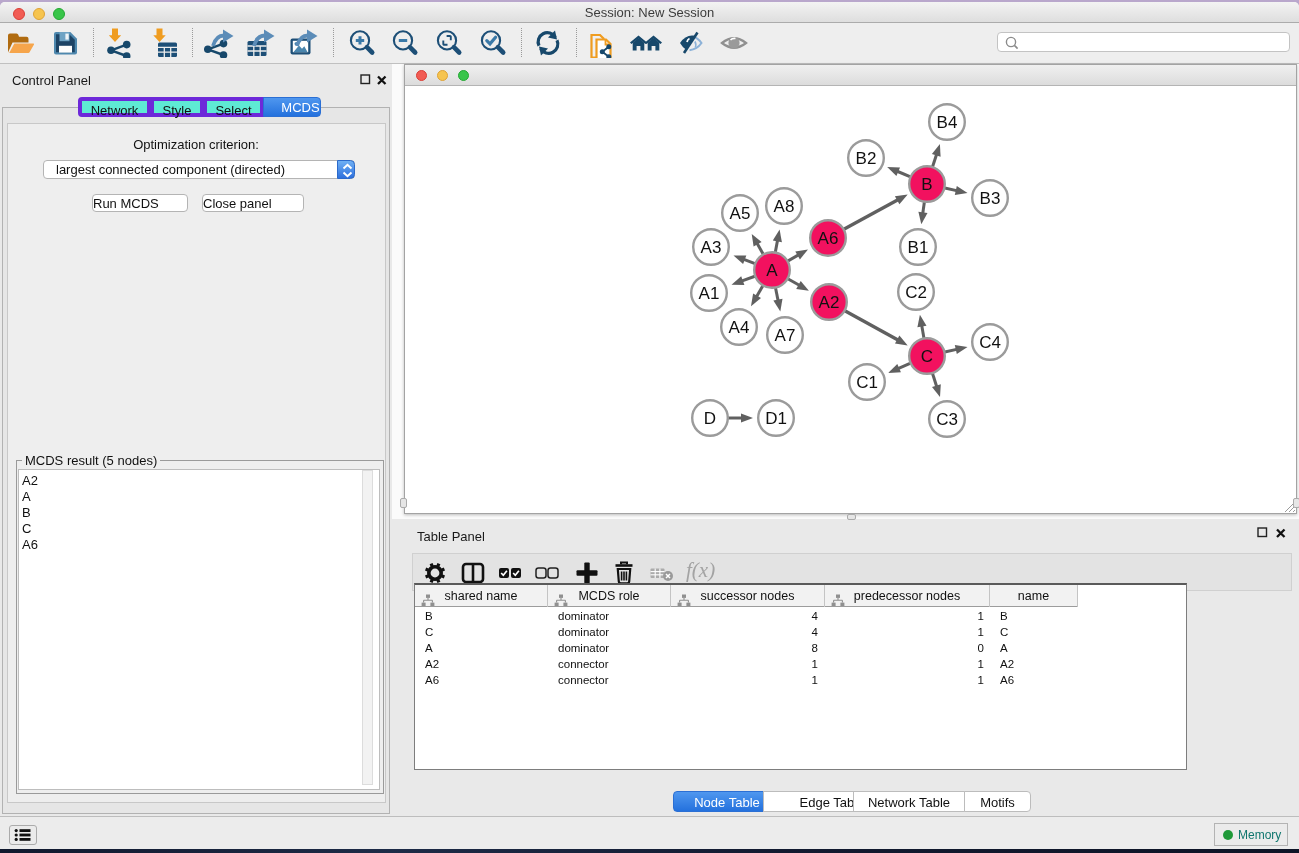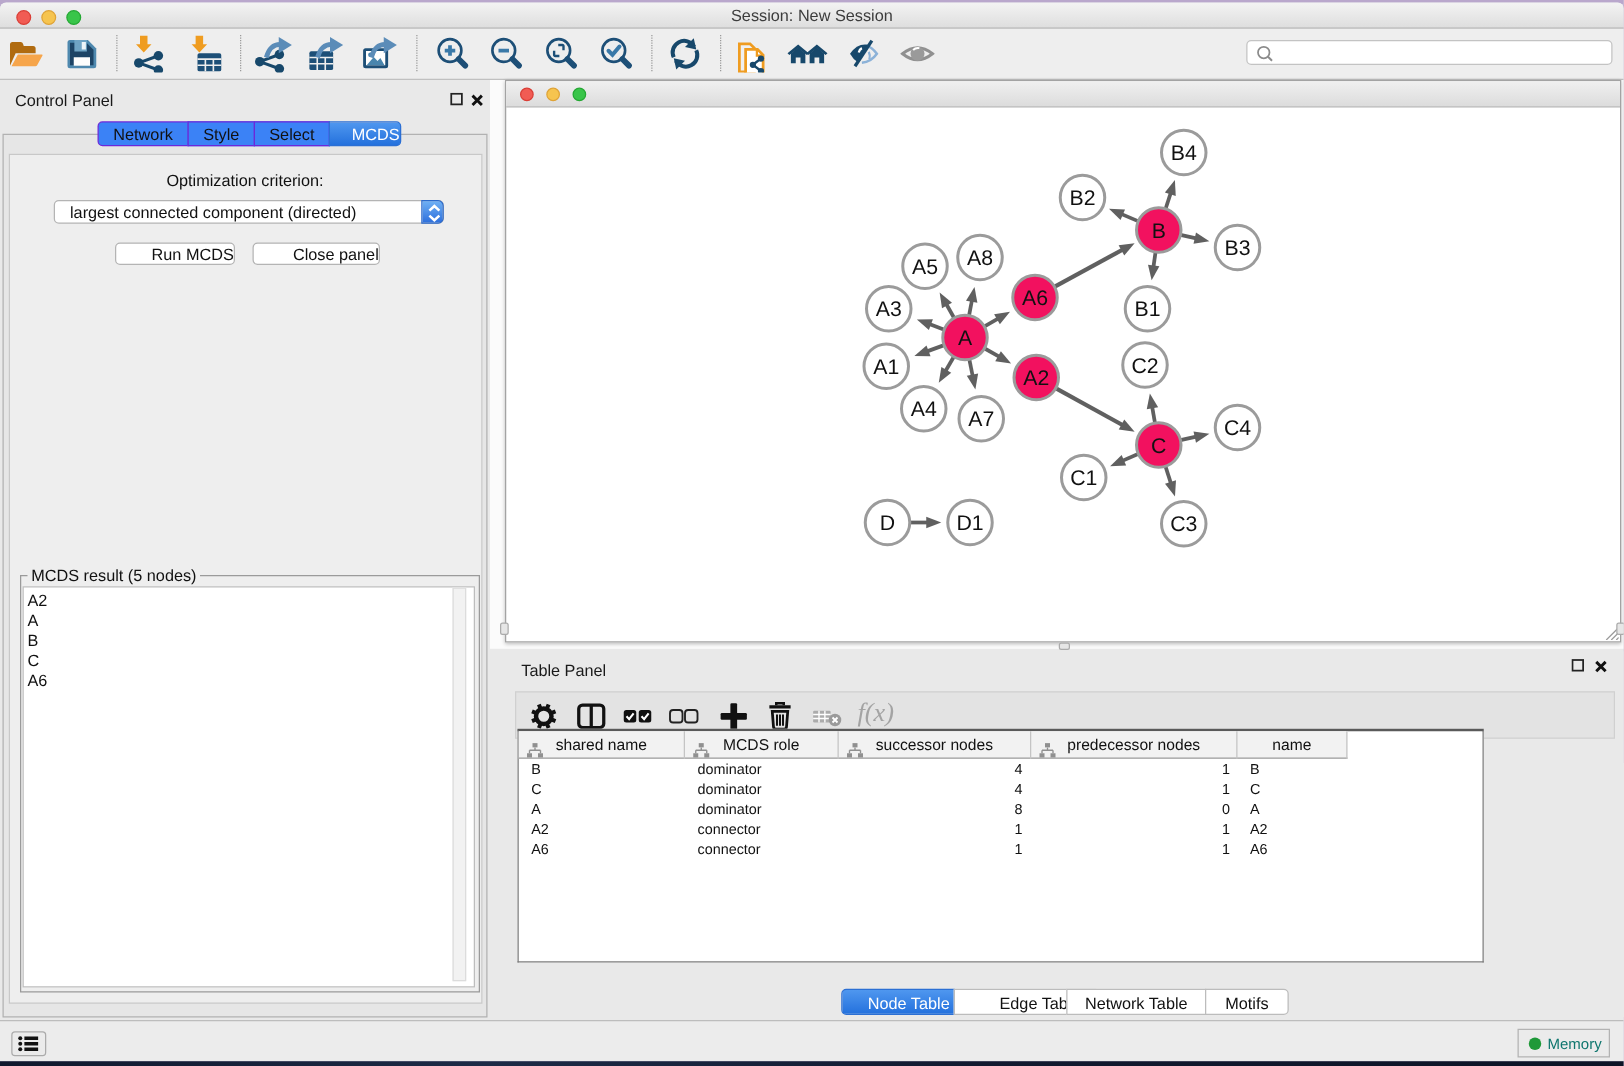--- a/index.html
+++ b/index.html
@@ -20,34 +20,34 @@
 #mainarea { position:absolute; left:0; top:62px; width:1299px; height:752px; background:#e9e9e9; }
 
 
 #cpanel { position:absolute; left:0; top:0; width:392px; height:752px; background:#e9e9e9; }
 #desktop { position:absolute; left:392px; top:0; width:907px; height:455px; background:#fbfbfb; }
 .nhandle { position:absolute; background:#e6e6e6; border:1px solid #ababab; border-radius:2px; }
 #cp-title { position:absolute; left:12px; top:9px; font-size:13px; color:#1a1a1a; }
 .wbtn { position:absolute; top:11px; font-size:12px; color:#111; }
 #cp-tabs { position:absolute; left:78px; top:33px; height:20px; }
 .tab { position:absolute; top:0; height:20px; line-height:20px; text-align:center;
-  font-size:13px; background:#3b82f6; border:1px solid #6d28d9; color:#111; }
+  font-size:13px; background:#5eead4; border:4px solid #6d28d9; color:#111; }
 .tabsel { background:linear-gradient(#4f97ef,#2471dd); color:#fff; border:1px solid #2b6fd4;padding-left:17px; }
 #cp-outer { position:absolute; left:2px; top:43px; width:388px; height:707px;
   background:#e6e6e6; border:1px solid #b2b2b2; }
 #cp-inner { position:absolute; left:7px; top:59px; width:379px; height:680px;
   background:#eeeeee; border:1px solid #c8c8c8; }
 #opt-label { position:absolute; left:0; top:73px; width:100%; text-align:center; font-size:13px; color:#111; }
 #dropdown { position:absolute; left:43px; top:96px; width:312px; height:19px;
   background:#fff; border:1px solid #b4b4b4; border-radius:4px; font-size:13px;
   line-height:17px; padding-left:12px; color:#111; }
 #dd-btn { position:absolute; right:-1px; top:-1px; width:18px; height:19px; border-radius:0 4.5px 4.5px 0;
   background:linear-gradient(#6fb0f4,#2e70dd); border:1px solid #2b6acb; }
 .btn { position:absolute; top:130px; height:18px; background:#fff; border:1px solid #b4b4b4;
-  border-radius:4px; font-size:13px; text-align:right; line-height:17px; color:#111; }
+  border-radius:4px; font-size:13px; text-align:left; line-height:17px; color:#111; }
 #fieldset { position:absolute; left:16px; top:396px; width:368px; height:334px;
   border:1px solid #9a9a9a; }
 #fs-label { position:absolute; left:5px; top:-8px; background:#eeeeee; padding:0 3px;
   font-size:13px; color:#111; }
 #listbox { position:absolute; left:1px; top:8px; width:362px; height:321px;
   background:#fff; border:1px solid #bdbdbd; font-size:13px; line-height:16px; padding:3px 0 0 3px; color:#111; }
 #lb-scroll { position:absolute; right:6px; top:0px; width:11px; height:315px;
   background:#f2f2f2; border:1px solid #dcdcdc; }
 
 

